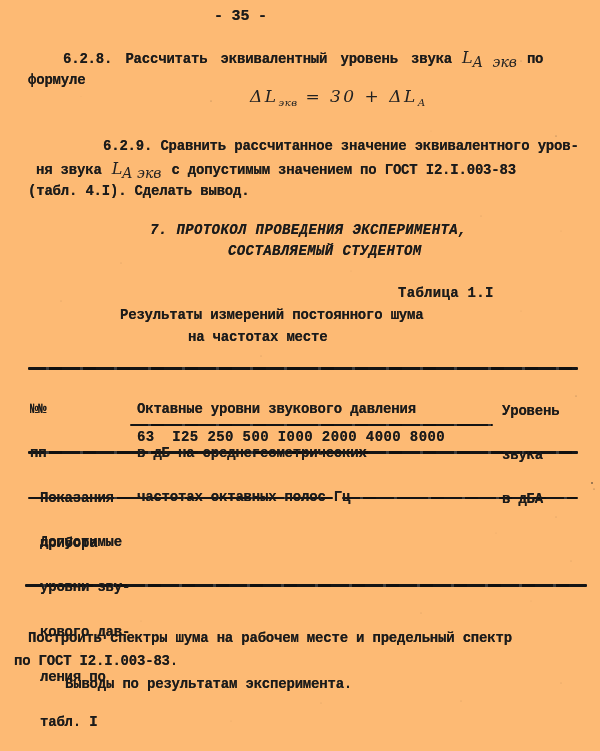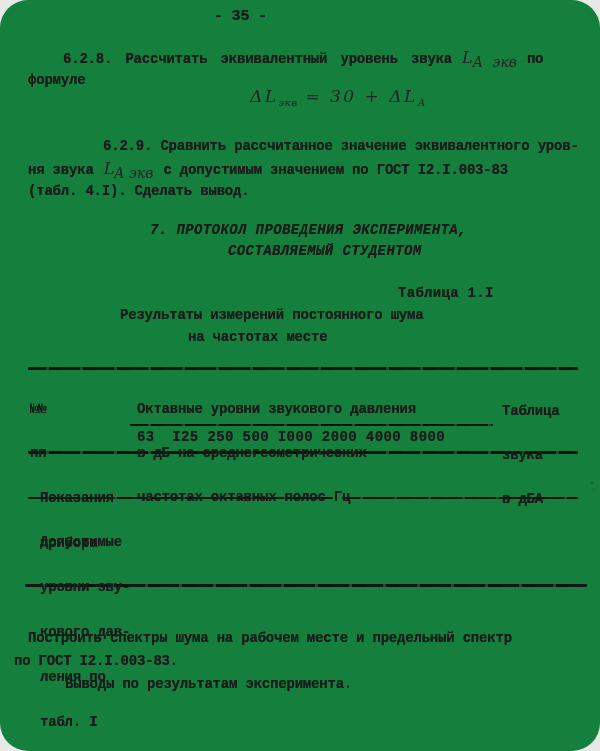--- a/index.html
+++ b/index.html
@@ -1,22 +1,21 @@
 <!DOCTYPE html>
 <html><head>
 <meta charset="utf-8">
 <style>
   html,body{margin:0;padding:0;background:#e8e8e6;}
   .page{
     position:relative;width:600px;height:751px;overflow:hidden;
-    background:#15803d;
+    background:#fdba74;
     font-family:"Liberation Mono","DejaVu Sans Mono",monospace;
     font-weight:700;color:#1b1b1b;
     text-shadow:0 0 .6px rgba(20,20,20,.75);
-    border-radius:28px;
   }
   .line{position:absolute;white-space:pre;font-size:14px;line-height:15px;letter-spacing:-.2px;}
   .sp5{word-spacing:5px;}
   .hand{
     font-family:"DejaVu Serif","Liberation Serif",serif;
     font-style:italic;font-weight:400;text-shadow:none;color:#222;
   }
   .hand sub{font-size:14px;font-style:italic;letter-spacing:0;}
   .sym{font-size:16px;margin:0 10px;}
   .formula{font-size:17px;letter-spacing:2.5px;}
@@ -57,21 +56,21 @@
   <div class="noise"></div>
 
   <div class="line" style="left:214px;top:9px;font-size:15px;">- 35 -</div>
 
   <div class="line sp5" style="left:63px;top:50px;"><span>6.2.8. Рассчитать эквивалентный уровень звука</span><span class="hand sym"><span>L</span><sub>А экв</sub></span><span>по</span></div>
   <div class="line" style="left:28px;top:73px;">формуле</div>
 
   <div class="line hand formula" style="left:250px;top:89px;"><span>ΔL</span><sub>экв</sub><span> = 30 + </span><span>ΔL</span><sub>А</sub></div>
 
   <div class="line" style="left:63px;top:139px;margin-left:40px;">6.2.9. Сравнить рассчитанное значение эквивалентного уров-</div>
-  <div class="line" style="left:28px;top:161px;"><span>ня звука</span><span class="hand sym"><span>L</span><sub>А экв</sub></span><span>с допустимым значением по ГОСТ I2.I.003-83</span></div>
+  <div class="line" style="left:36px;top:161px;"><span>ня звука</span><span class="hand sym"><span>L</span><sub>А экв</sub></span><span>с допустимым значением по ГОСТ I2.I.003-83</span></div>
   <div class="line" style="left:28px;top:184px;">(табл. 4.I). Сделать вывод.</div>
 
   <div class="line head" style="left:150px;top:223px;">7. ПРОТОКОЛ ПРОВЕДЕНИЯ ЭКСПЕРИМЕНТА,</div>
   <div class="line head" style="left:228px;top:244px;">СОСТАВЛЯЕМЫЙ СТУДЕНТОМ</div>
 
   <div class="line caption" style="left:398px;top:286px;">Таблица 1.I</div>
   <div class="line" style="left:120px;top:308px;">Результаты измерений постоянного шума</div>
   <div class="line" style="left:188px;top:330px;">на частотах месте</div>
 
   <div class="rule" style="left:28px;top:367px;width:550px;height:3px;"></div>
@@ -84,21 +83,21 @@
   <div class="line multiline lh14" style="left:30px;top:372px;">
     <div>№№</div>
     <div>пп</div>
   </div>
   <div class="line multiline lh14" style="left:137px;top:372px;">
     <div>Октавные уровни звукового давления</div>
     <div>в дБ на среднегеометрических</div>
     <div>частотах октавных полос Гц</div>
   </div>
   <div class="line multiline lh14" style="left:502px;top:374px;">
-    <div>Таблица</div>
+    <div>Уровень</div>
     <div>звука</div>
     <div>в дБА</div>
   </div>
   <div class="line" style="left:137px;top:430px;letter-spacing:.4px;">63  I25 250 500 I000 2000 4000 8000</div>
 
   <div class="line multiline lh15" style="left:30px;top:461px;">
     <div>Показания</div>
     <div>прибора</div>
   </div>
   <div class="line multiline lh15" style="left:30px;top:505px;">

